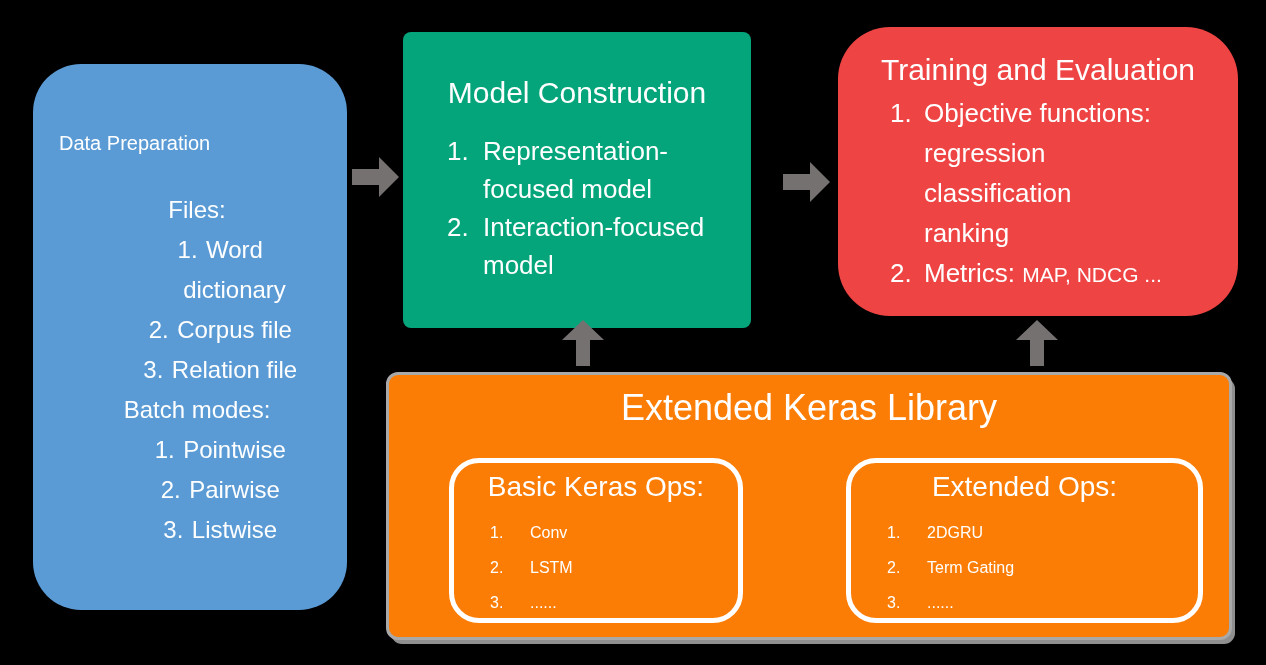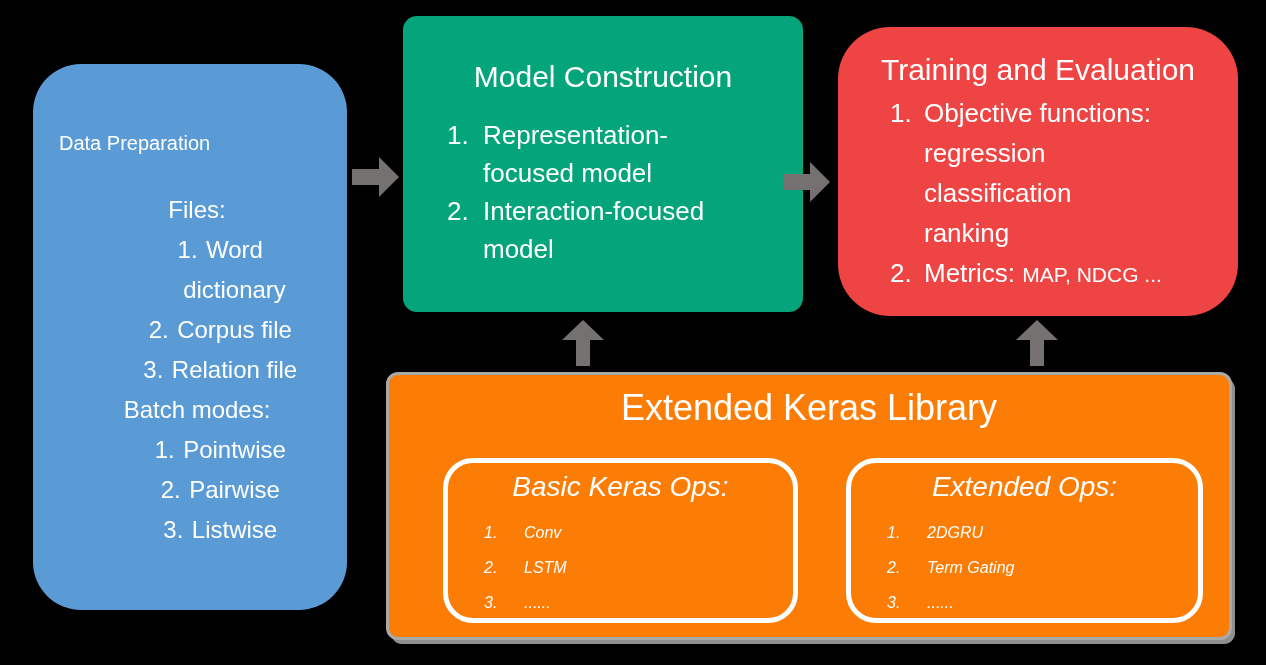--- a/index.html
+++ b/index.html
@@ -5,21 +5,21 @@
   html,body { margin:0; padding:0; }
   body {
     width:1266px; height:665px; position:relative; overflow:hidden;
     background:#000;
     font-family:"Liberation Sans", sans-serif;
     color:#fff;
     -webkit-font-smoothing:antialiased;
   }
   .box { position:absolute; box-sizing:border-box; }
   .box-blue   { left:33px;  top:64px;  width:314px; height:546px; border-radius:48px; }
-  .box-green  { left:403px; top:16px;  width:400px; height:296px; border-radius:14px; }
+  .box-green  { left:403px; top:32px;  width:348px; height:296px; border-radius:8px; }
   .box-teal   { left:838px; top:27px;  width:400px; height:289px; border-radius:52px; }
   .box-orange { left:386px; top:372px; width:846px; height:268px; border-radius:12px;
                 border:3px solid #A9A9A9; box-shadow:4px 5px 0 -1px #8F8F8F; }
 
   .title { position:absolute; white-space:nowrap; }
   .box-blue  .title { left:26px; top:68px; font-size:20px; }
   .box-green .title { left:0; right:0; top:44px; text-align:center; font-size:30px; }
   .box-teal  .title { left:0; right:0; top:26px; text-align:center; font-size:30px; }
   .box-orange .title { left:0; right:0; top:12px; text-align:center; font-size:36px; }
 
@@ -39,22 +39,22 @@
   .box-blue  .line[data-indent="2"] { padding-left:75px; }
   .box-green .line[data-indent="1"] { padding-left:24px; }
   .box-green .line[data-indent="2"] { padding-left:60px; }
   .box-teal  .line[data-indent="1"] { padding-left:28px; }
   .box-teal  .line[data-indent="2"] { padding-left:62px; }
 
   .suffix { font-size:21px;margin-top:14px; }
 
   .panel { position:absolute; top:83px; height:165px; box-sizing:border-box;
            border:5px solid #FFFFFF; border-radius:30px; background:transparent; }
-  .panel-basic    { left:54px;  width:355px;font-style:italic; }
-  .panel-extended { left:457px; width:357px;font-style:italic; }
+  .panel-basic    { left:60px;  width:294px; }
+  .panel-extended { left:457px; width:357px; }
   .panel-title { position:absolute; left:0; right:0; top:8px; text-align:center;
                  font-size:28px; white-space:nowrap; }
   .panel-body { position:absolute; left:36px; top:52px; right:6px;
                 font-size:16px; line-height:35px; }
 
   .arrow { position:absolute; }
   .arrow-r1 { left:352px; top:157px; }
   .arrow-r2 { left:783px; top:162px; }
   .arrow-u1 { left:562px; top:320px; }
   .arrow-u2 { left:1016px; top:320px; }

